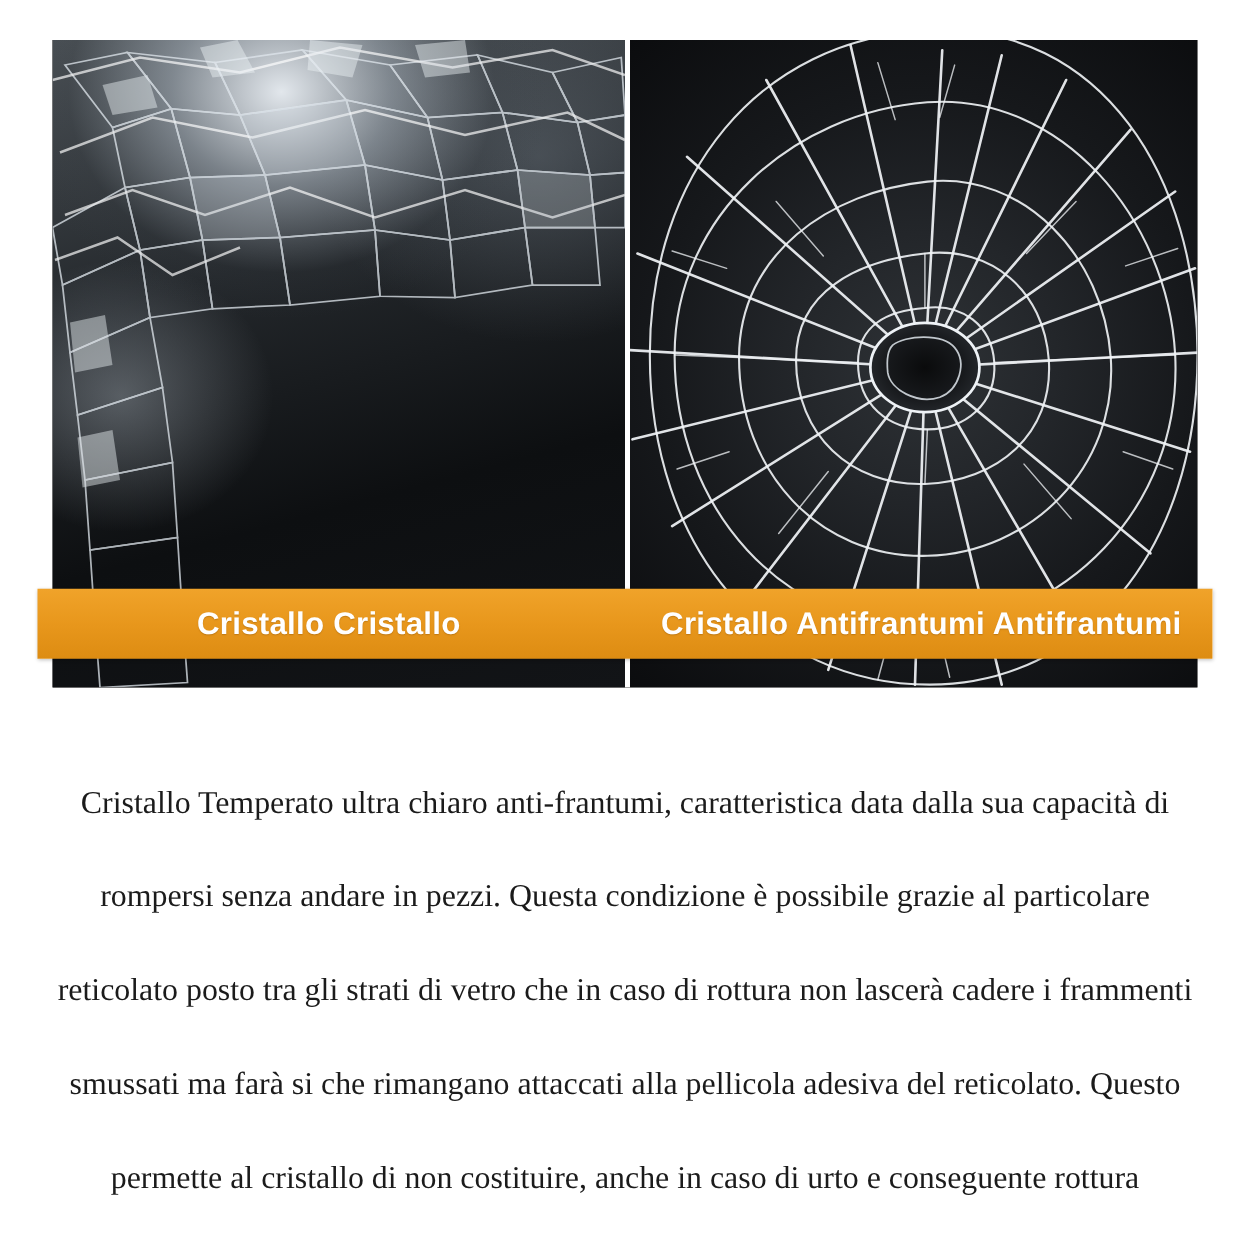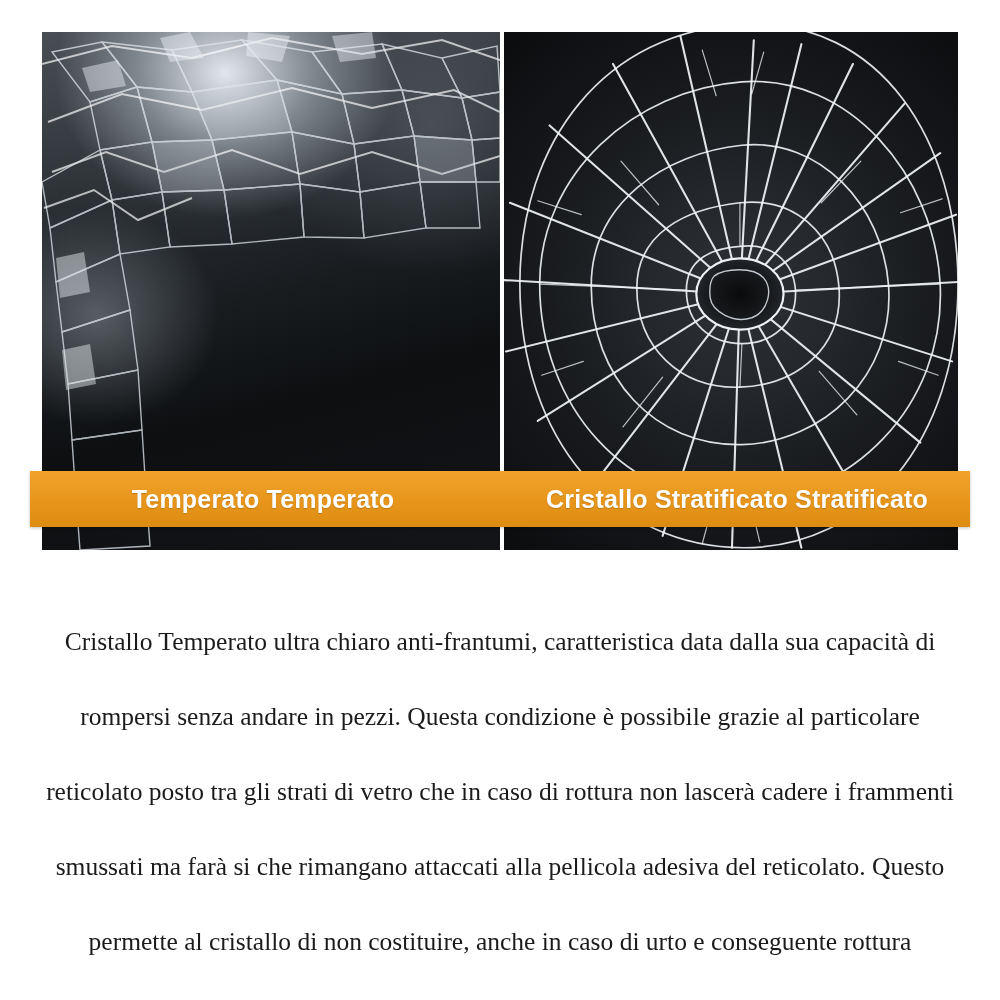--- a/index.html
+++ b/index.html
@@ -250,19 +250,19 @@
           <g>
             <ellipse cx="238" cy="262" rx="44" ry="36" fill="url(#core)" stroke="#eef2f6" stroke-width="2.2"></ellipse>
             <path d="M212,244 C222,236 252,234 262,246 C272,258 266,280 250,286 C232,292 210,280 208,266 C207,256 208,248 212,244 Z" fill="none" stroke="#dfe6ec" stroke-width="1.4" opacity="0.85"></path>
           </g>
         </svg>
       </div>
     </div>
   </div>
 
   <div class="band">
-    <div class="band-cell left">Temperato Temperato</div>
-    <div class="band-cell right">Cristallo Stratificato Stratificato</div>
+    <div class="band-cell left">Cristallo Cristallo</div>
+    <div class="band-cell right">Cristallo Antifrantumi Antifrantumi</div>
   </div>
 
   <p class="description">Cristallo Temperato ultra chiaro anti-frantumi, caratteristica data dalla sua capacità di rompersi senza andare in pezzi. Questa condizione è possibile grazie al particolare reticolato posto tra gli strati di vetro che in caso di rottura non lascerà cadere i frammenti smussati ma farà si che rimangano attaccati alla pellicola adesiva del reticolato. Questo permette al cristallo di non costituire, anche in caso di urto e conseguente rottura accidentale del cristallo, un pericolo per l’incolumità delle persone.</p>
 
 </div>
 
 </body></html>

